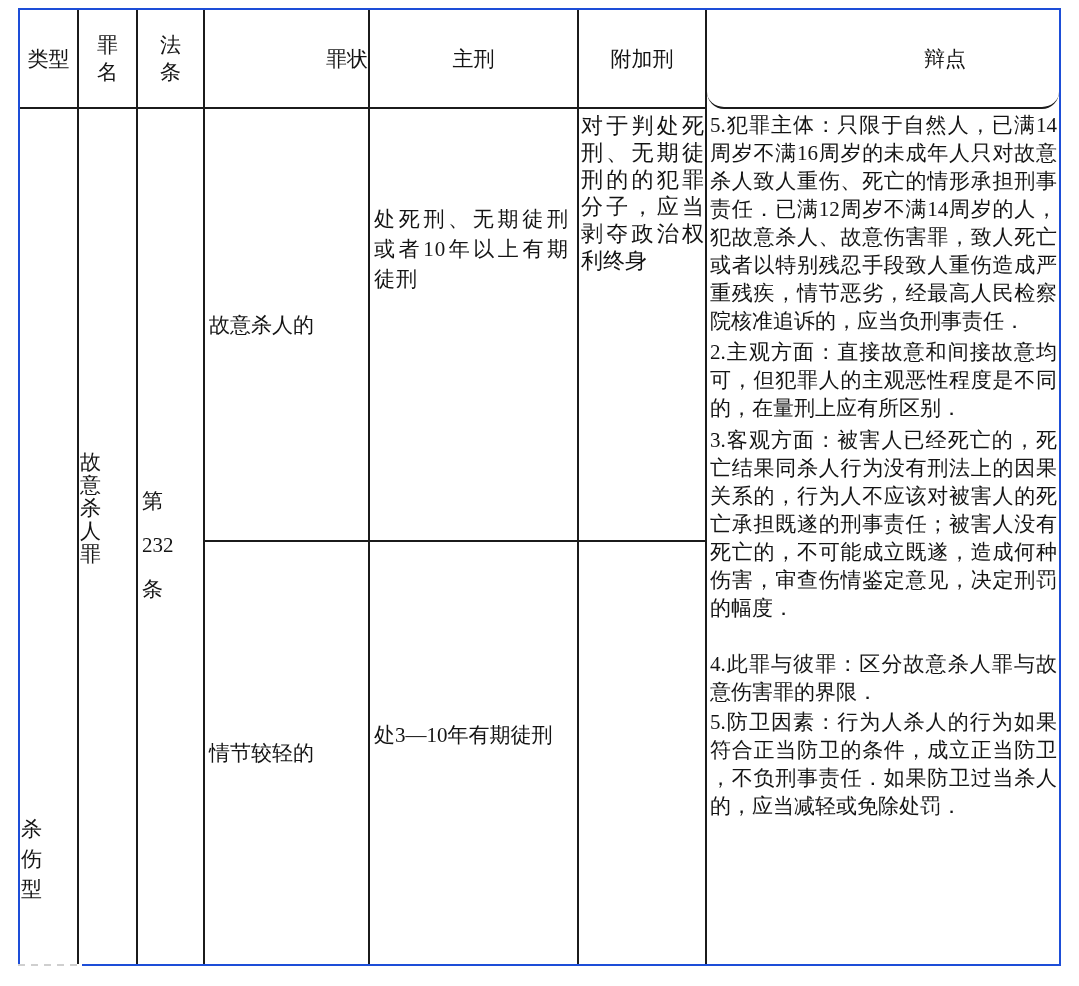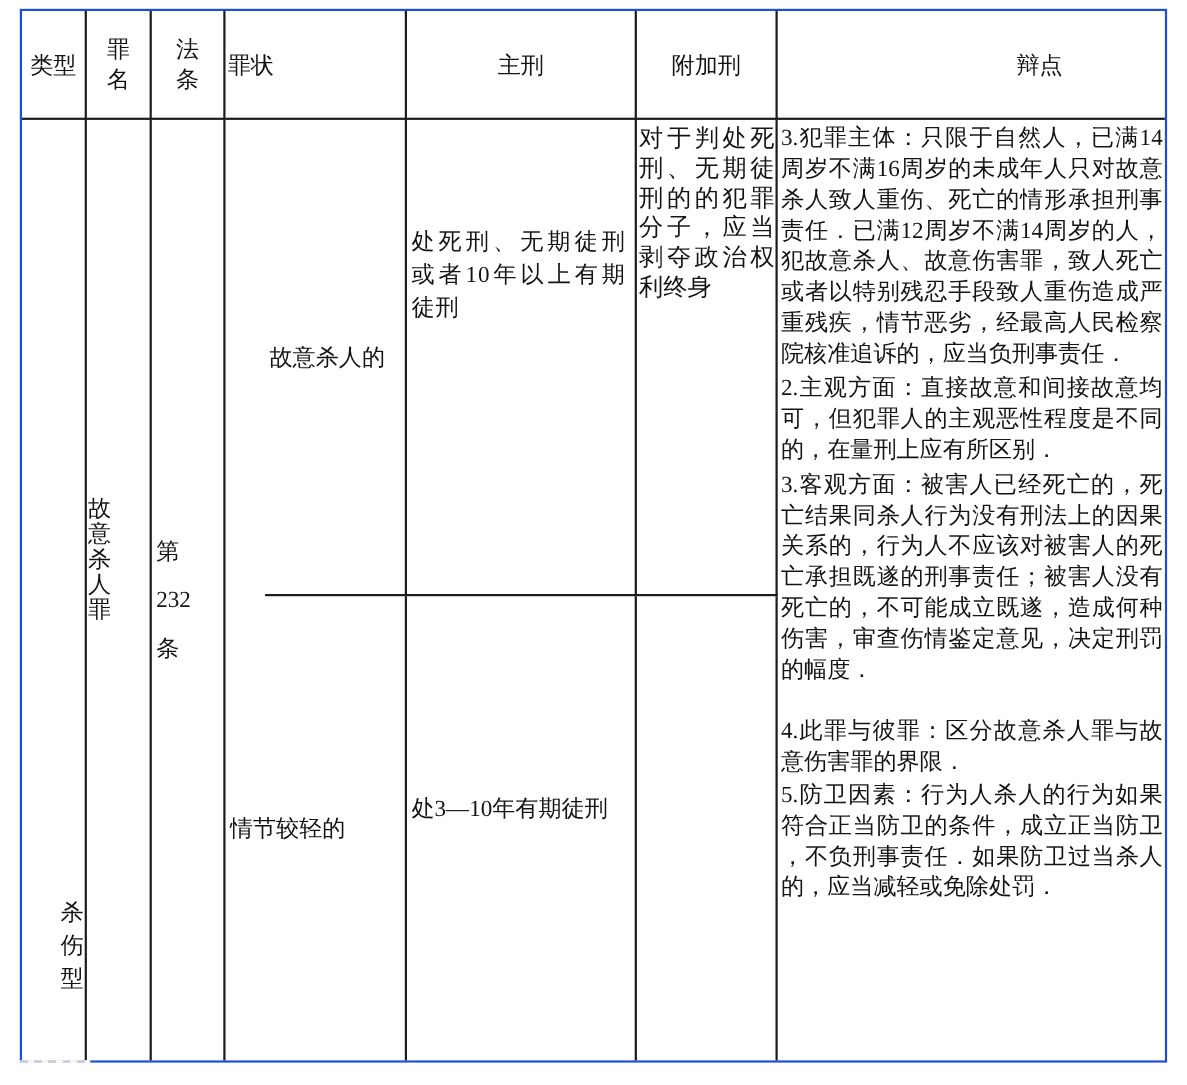--- a/index.html
+++ b/index.html
@@ -15,36 +15,36 @@
     grid-template-rows:99px 433px 1fr;
     font-size:21px;
     background:#fff;
   }
   .cell { overflow:hidden; }
   .br { border-right:2px solid #1b1b1b; }
   .bb { border-bottom:2px solid #1b1b1b; }
 
   
   .hcell { display:flex; align-items:center; justify-content:center; }
-  .h-desc { justify-content:flex-start; padding-left:2px; }
-  .h-defense { justify-content:flex-end; padding-right:93px; }
+  .h-desc { justify-content:flex-end; padding-left:2px; }
+  .h-defense { justify-content:flex-end; padding-right:93px;border-radius:17px; }
 
   
   .vwrap { width:1.1em; word-break:break-all; text-align:center; }
   .hdr-stack { line-height:27px; }
 
   
-  .c-type   { grid-column:1; grid-row:2/4; display:flex; flex-direction:column; align-items:flex-end; justify-content:flex-end; padding-bottom:60px; }
+  .c-type   { grid-column:1; grid-row:2/4; display:flex; flex-direction:column; align-items:flex-start; justify-content:flex-end; padding-bottom:60px; }
   .c-type .vwrap { line-height:30px; }
   .c-crime  { grid-column:2; grid-row:2/4; display:flex; align-items:center; justify-content:flex-start; }
   .c-crime .vwrap { line-height:23px; position:relative; top:-28px; }
   .c-article{ grid-column:3; grid-row:2/4; display:flex; flex-direction:column; justify-content:center; padding-left:4px; }
   .c-article span { display:block; line-height:44px; position:relative; top:8px; }
 
-  .c-desc1 { grid-column:4; grid-row:2; display:flex; align-items:center; padding-left:4px;margin-left:36px; }
+  .c-desc1 { grid-column:4; grid-row:2; display:flex; align-items:center; padding-left:4px; }
   .c-prin1 { grid-column:5; grid-row:2; padding:95px 8px 0 4px; text-align:justify; text-justify:inter-ideograph; line-height:30px; line-break:anywhere; letter-spacing:1px; }
   .c-supp1 { grid-column:6; grid-row:2; padding:3px 1px 0 2px; font-size:22px; line-height:27px; text-align:justify; line-break:anywhere; }
 
   .c-desc2 { grid-column:4; grid-row:3; display:flex; align-items:center; padding-left:4px; }
   .c-prin2 { grid-column:5; grid-row:3; display:flex; align-items:center; padding-left:4px; }
   .c-prin2 span { position:relative; top:-18px; }
   .c-supp2 { grid-column:6; grid-row:3; }
 
   .c-defense { grid-column:7; grid-row:2/4; padding:2px 2px 0 3px; }
   .c-defense p {
@@ -110,21 +110,21 @@
 
   <div class="cell c-desc2 br" data-name="cell-description-row2">
     <span data-name="description-row2-value">情节较轻的</span>
   </div>
   <div class="cell c-prin2 br" data-name="cell-principal-row2">
     <span data-name="principal-row2-value">处3—10年有期徒刑</span>
   </div>
   <div class="cell c-supp2 br" data-name="cell-supplementary-row2"></div>
 
   <div class="cell c-defense" data-name="cell-defense-points">
-    <p data-name="defense-point-1">3.犯罪主体：只限于自然人，已满14周岁不满16周岁的未成年人只对故意杀人致人重伤、死亡的情形承担刑事责任．已满12周岁不满14周岁的人，犯故意杀人、故意伤害罪，致人死亡或者以特别残忍手段致人重伤造成严重残疾，情节恶劣，经最高人民检察院核准追诉的，应当负刑事责任．</p>
+    <p data-name="defense-point-1">5.犯罪主体：只限于自然人，已满14周岁不满16周岁的未成年人只对故意杀人致人重伤、死亡的情形承担刑事责任．已满12周岁不满14周岁的人，犯故意杀人、故意伤害罪，致人死亡或者以特别残忍手段致人重伤造成严重残疾，情节恶劣，经最高人民检察院核准追诉的，应当负刑事责任．</p>
     <p data-name="defense-point-2">2.主观方面：直接故意和间接故意均可，但犯罪人的主观恶性程度是不同的，在量刑上应有所区别．</p>
     <p data-name="defense-point-3">3.客观方面：被害人已经死亡的，死亡结果同杀人行为没有刑法上的因果关系的，行为人不应该对被害人的死亡承担既遂的刑事责任；被害人没有死亡的，不可能成立既遂，造成何种伤害，审查伤情鉴定意见，决定刑罚的幅度．</p>
     <p data-name="defense-point-4">4.此罪与彼罪：区分故意杀人罪与故意伤害罪的界限．</p>
     <p data-name="defense-point-5">5.防卫因素：行为人杀人的行为如果符合正当防卫的条件，成立正当防卫，不负刑事责任．如果防卫过当杀人的，应当减轻或免除处罚．</p>
   </div>
 
   <div class="artifact" data-name="scan-artifact-dashed-border"></div>
 </div>
 
 </body></html>

